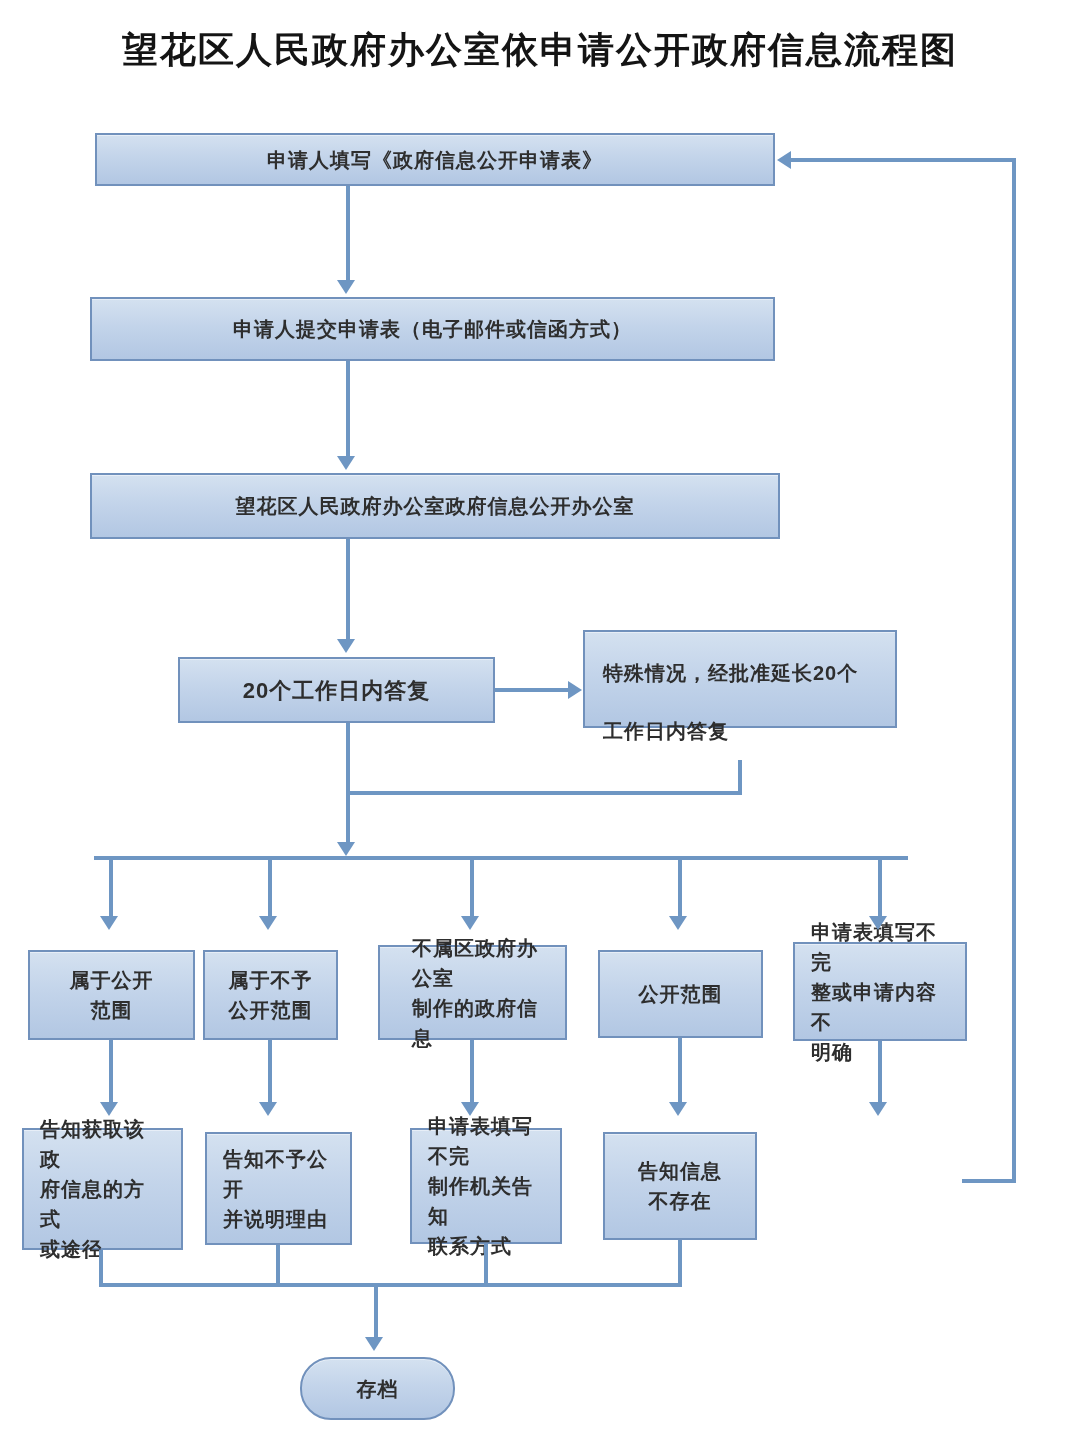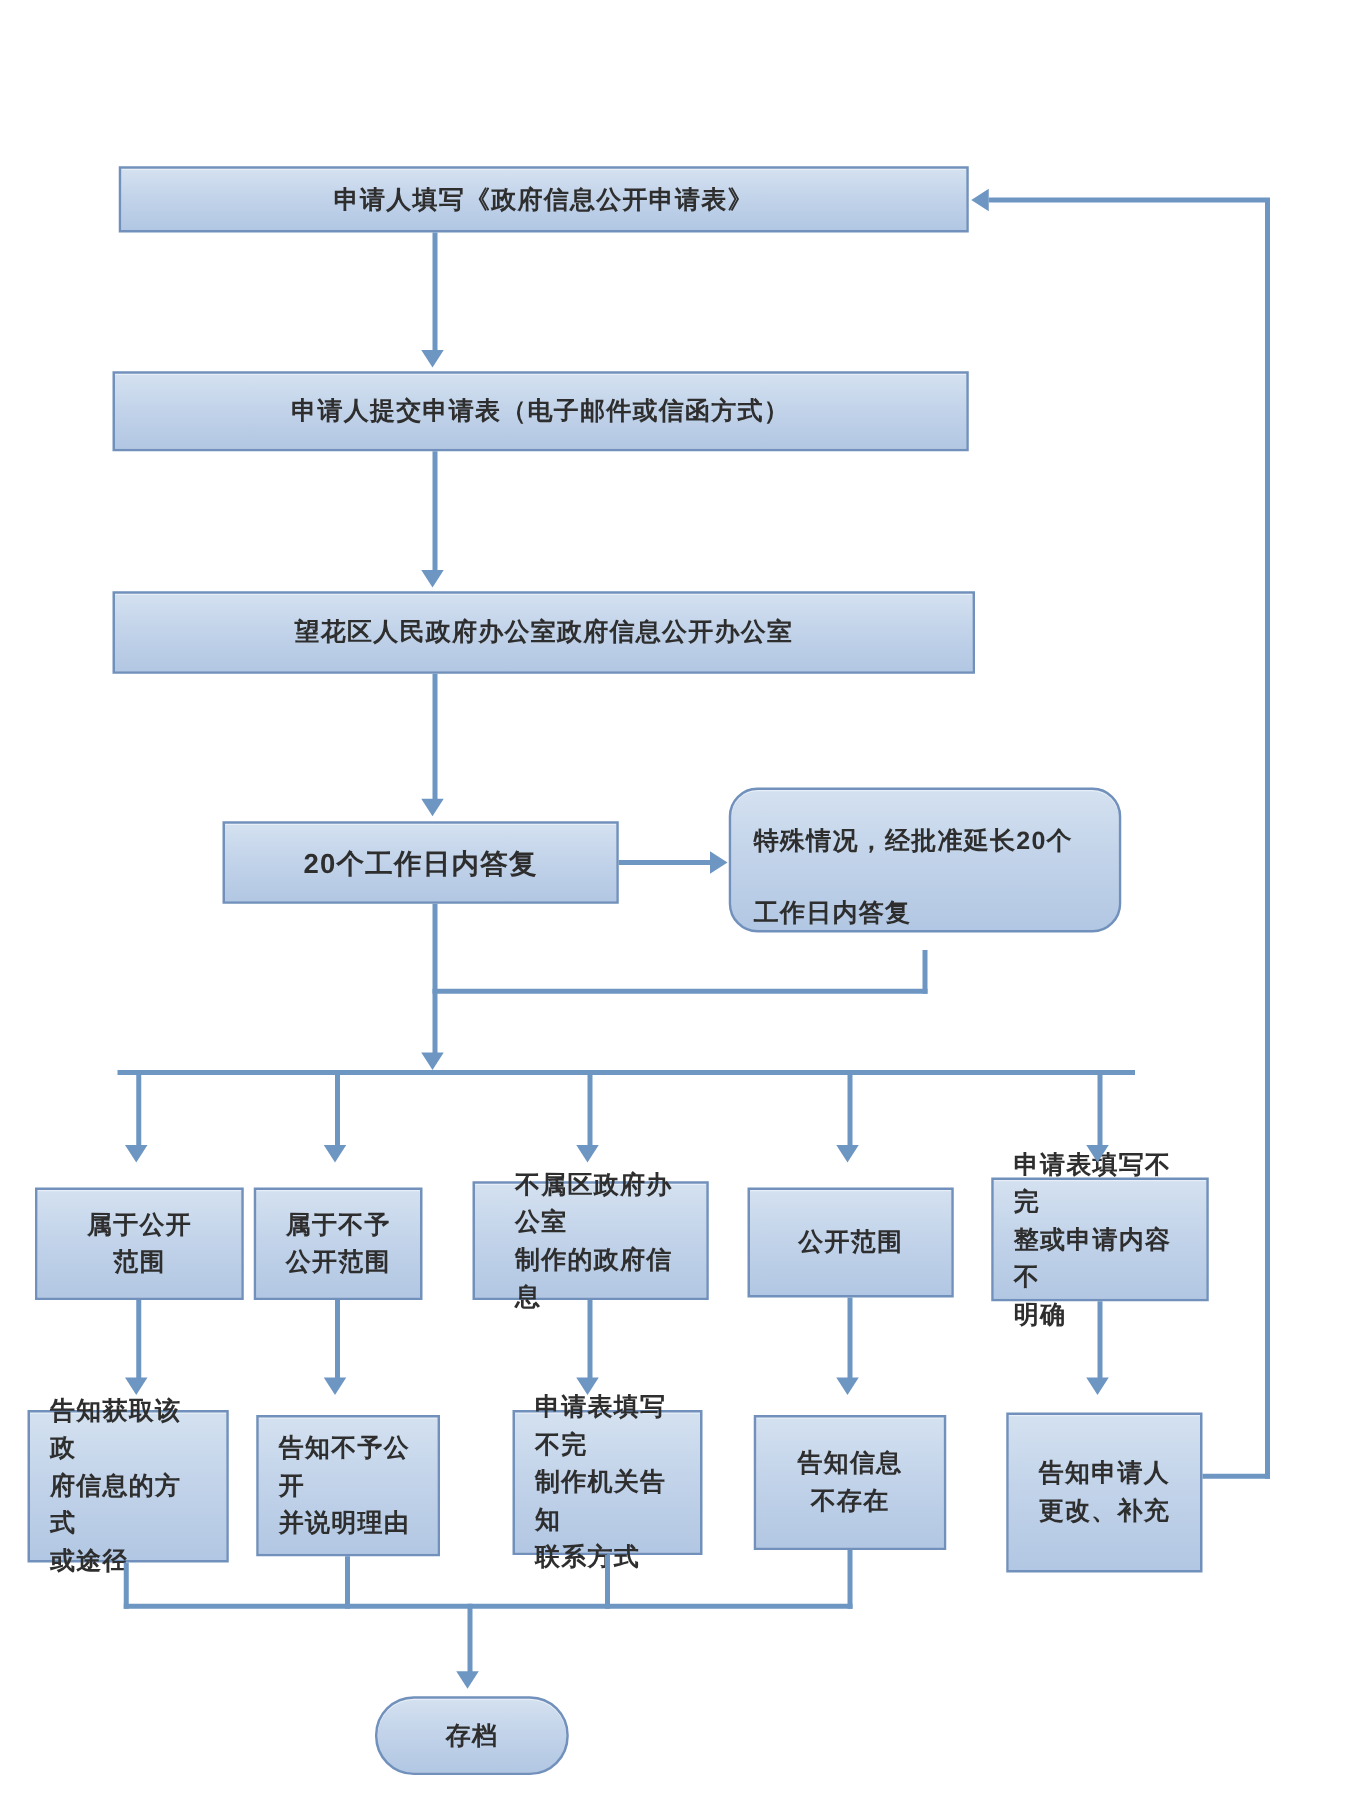--- a/index.html
+++ b/index.html
@@ -37,26 +37,27 @@
   .ah{position:absolute;width:0;height:0;}
   .ah-down{border-left:9px solid transparent;border-right:9px solid transparent;border-top:14px solid var(--conn);}
   .ah-right{border-top:9px solid transparent;border-bottom:9px solid transparent;border-left:14px solid var(--conn);}
   .ah-left{border-top:9px solid transparent;border-bottom:9px solid transparent;border-right:14px solid var(--conn);}
 </style>
 </head>
 <body>
 
 <div id="canvas">
 
+  <div class="title">望花区人民政府办公室依申请公开政府信息流程图</div>
 
   <div class="box" style="left:95px;top:133px;width:680px;height:53px;">申请人填写《政府信息公开申请表》</div>
   <div class="box" style="left:90px;top:297px;width:685px;height:64px;">申请人提交申请表（电子邮件或信函方式）</div>
   <div class="box" style="left:90px;top:473px;width:690px;height:66px;">望花区人民政府办公室政府信息公开办公室</div>
   <div class="box" style="left:178px;top:657px;width:317px;height:66px;font-size:22px;">20个工作日内答复</div>
-  <div class="box left special" style="left:583px;top:630px;width:314px;height:116px;border-radius:23px;">特殊情况，经批准延长20个
+  <div class="box left special" style="left:583px;top:630px;width:314px;height:98px;">特殊情况，经批准延长20个
 工作日内答复</div>
 
   <div class="box" style="left:28px;top:950px;width:167px;height:90px;">属于公开
 范围</div>
   <div class="box" style="left:203px;top:950px;width:135px;height:90px;">属于不予
 公开范围</div>
   <div class="box left" style="left:378px;top:945px;width:189px;height:95px;padding-left:32px;">不属区政府办公室
 制作的政府信息</div>
   <div class="box" style="left:598px;top:950px;width:165px;height:88px;">公开范围</div>
   <div class="box left" style="left:793px;top:942px;width:174px;height:99px;">申请表填写不完
@@ -66,22 +67,20 @@
   <div class="box left" style="left:205px;top:1132px;width:147px;height:113px;">告知不予公开
 并说明理由</div>
   <div class="box left" style="left:22px;top:1128px;width:161px;height:122px;">告知获取该政
 府信息的方式
 或途径</div>
   <div class="box left" style="left:410px;top:1128px;width:152px;height:116px;">申请表填写不完
 制作机关告知
 联系方式</div>
   <div class="box" style="left:603px;top:1132px;width:154px;height:108px;">告知信息
 不存在</div>
-  <div class="box" style="left:805px;top:1130px;width:157px;height:128px;">告知申请人
-更改、补充</div>
 
   <div class="box" style="left:300px;top:1357px;width:155px;height:63px;border-radius:31px;">存档</div>
 
   <div class="vline" style="left:346px;top:186px;height:95px;"></div>
   <div class="ah ah-down" style="left:337px;top:280px;"></div>
 
   <div class="vline" style="left:346px;top:361px;height:96px;"></div>
   <div class="ah ah-down" style="left:337px;top:456px;"></div>
 
   <div class="vline" style="left:346px;top:539px;height:101px;"></div>

